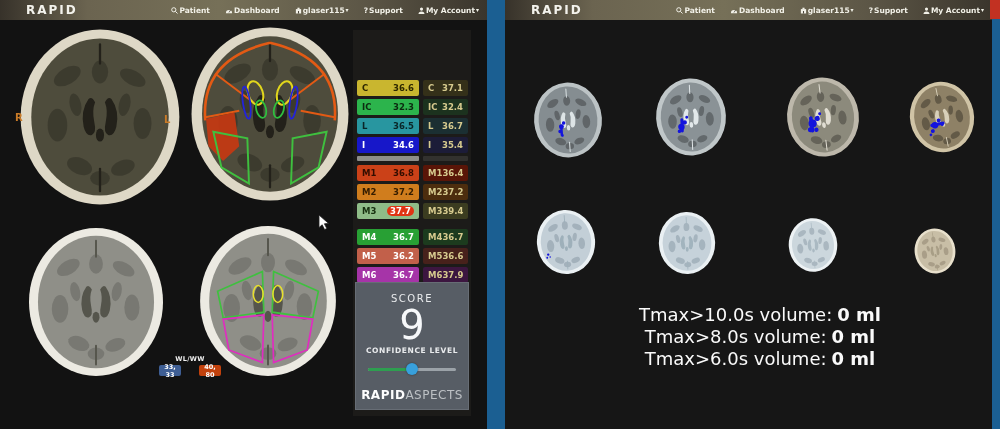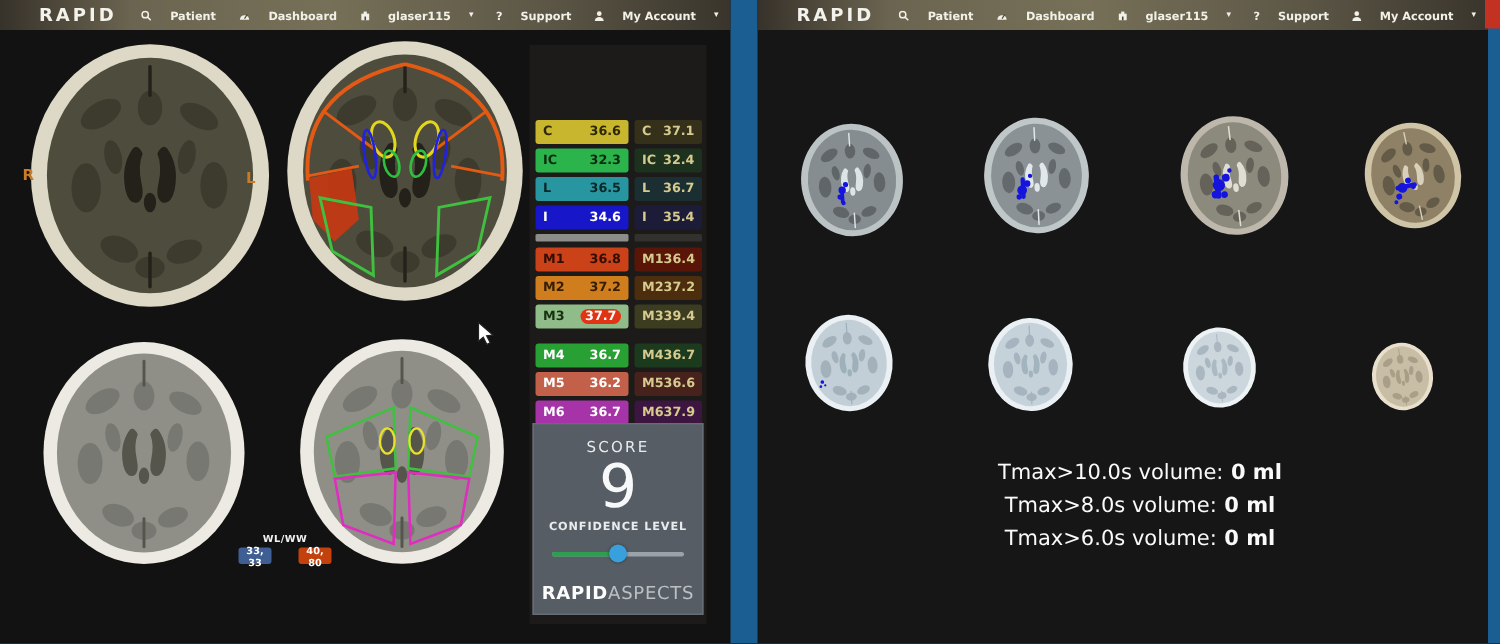--- a/index.html
+++ b/index.html
@@ -14,21 +14,21 @@
   #screen-right{left:505px;width:487px;background:#161616;}
   #edge-red{position:absolute;left:990px;top:0;width:10px;height:19px;background:#c23122;}
   
   .hdr{
     position:absolute;left:0;top:0;width:100%;height:20px;
     background:linear-gradient(to right,#37322a 0%,#6b6450 18%,#767058 45%,#5c5646 75%,#3a352c 100%);
     display:flex;align-items:center;
   }
   .hdr .logo{color:#f3f2ec;font-weight:bold;font-size:12px;letter-spacing:2px;margin-left:26px;}
   .hdr nav{position:absolute;right:8px;top:0;height:20px;display:flex;align-items:center;gap:15px;}
-  .nav-item{display:flex;align-items:center;gap:12px;color:#f2f1e8;font-size:7.5px;font-weight:bold;cursor:pointer;white-space:nowrap;}
+  .nav-item{display:flex;align-items:center;gap:1px;color:#f2f1e8;font-size:7.5px;font-weight:bold;cursor:pointer;white-space:nowrap;}
   .nav-item svg{display:block;}
   .chev{font-size:6px;line-height:1;}
   
   .brain{position:absolute;}
   .orient{position:absolute;color:#c97b28;font-weight:bold;font-size:10px;}
   
   #wlww{position:absolute;left:159px;top:355px;width:62px;text-align:center;}
   #wlww .lbl{color:#f0f0f0;font-size:6.5px;font-weight:bold;letter-spacing:.3px;}
   #wlww .btns{display:flex;gap:18px;margin-top:2px;}
   #wlww .btn{flex:1;height:11px;border-radius:2px;color:#fff;font-size:6.5px;font-weight:bold;
@@ -57,21 +57,21 @@
   #slider{position:relative;margin:8px 12px 0;height:12px;cursor:pointer;}
   #slider .track{position:absolute;left:0;top:5px;width:100%;height:3px;border-radius:2px;background:#9ba2a8;}
   #slider .fill{position:absolute;left:0;top:5px;height:3px;border-radius:2px;background:#2e9e50;}
   #slider .thumb{position:absolute;top:0;width:12px;height:12px;border-radius:50%;background:#38a0dc;
     box-shadow:0 0 2px rgba(0,0,0,.5);}
   #brand{position:absolute;bottom:7px;width:100%;font-size:12px;letter-spacing:.5px;}
   #brand b{color:#fdfdfd;}
   #brand span{color:#bcc0c4;font-weight:400;}
   
   #tmax-block{position:absolute;left:0;top:304px;width:462px;text-align:center;color:#fafafa;}
-  .tline{font-size:14px;line-height:22px;padding-left:48px;}
+  .tline{font-size:18px;line-height:22px;padding-left:48px;}
   .tline b{margin-left:5px;}
   .hline{font-size:13px;line-height:20px;font-weight:bold;margin-top:1px;}
   .hline span{font-weight:400;font-style:italic;margin-left:4px;}
   
   #cursor{position:absolute;left:318px;top:214px;}
 </style>
 </head>
 <body>
 
 <svg width="0" height="0" style="position:absolute">

